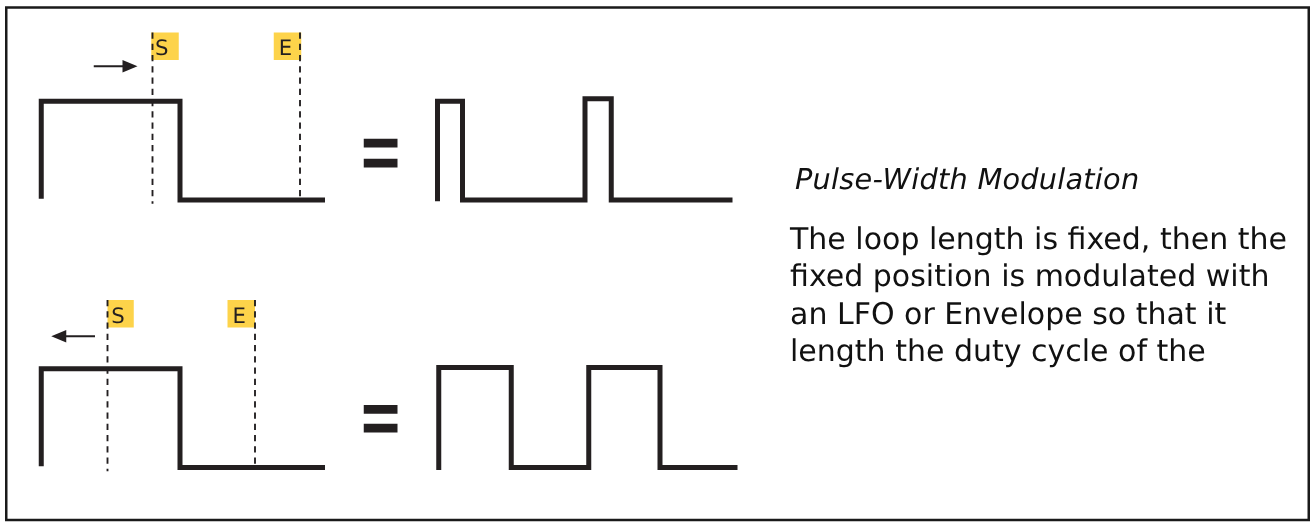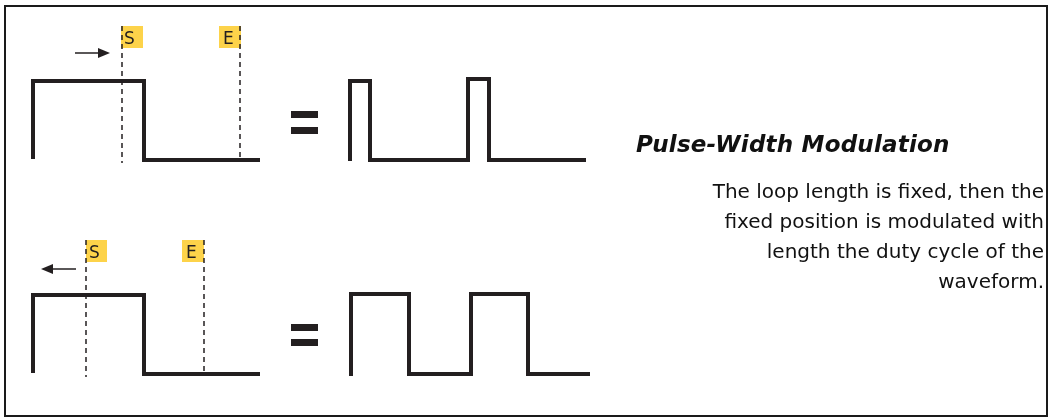--- a/index.html
+++ b/index.html
@@ -1,21 +1,21 @@
 <!DOCTYPE html>
 <html><head>
 <meta charset="utf-8">
 <style>
   html, body { margin: 0; padding: 0; background: #ffffff; }
   body { width: 1053px; height: 420px; position: relative; overflow: hidden; }
   .frame { position: absolute; left: 4px; top: 5px; width: 1040px; height: 408px; border: 2px solid #1a1a1a; box-sizing: content-box; }
   svg.diagram { position: absolute; left: 0; top: 0; }
   .lbl { font-family: "DejaVu Sans", sans-serif; font-size: 17px; fill: #231f20; }
-  .title { position: absolute; left: 636px; top: 131px; font-family: "DejaVu Sans", sans-serif; font-weight: bold; font-style: italic; font-size: 23px; color: #111; letter-spacing: 0.2px; white-space: nowrap; }
-  .body-text { position: absolute; left: 632px; top: 176px; width: 412px; font-family: "DejaVu Sans", sans-serif; font-size: 20px; line-height: 30px; color: #111; text-align: right; }
+  .title { position: absolute; left: 636px; top: 131px; font-family: "DejaVu Sans", sans-serif; font-weight: normal; font-style: italic; font-size: 23px; color: #111; letter-spacing: 0.2px; white-space: nowrap; }
+  .body-text { position: absolute; left: 632px; top: 176px; width: 412px; font-family: "DejaVu Sans", sans-serif; font-size: 24px; line-height: 30px; color: #111; }
   .body-text span { display: block; white-space: nowrap; }
 </style>
 </head>
 <body>
 
 <div class="frame"></div>
 
 <svg class="diagram" width="1053" height="420" viewBox="0 0 1053 420">
 
   <g>
@@ -64,15 +64,15 @@
       <rect x="291" y="339" width="27" height="7" fill="#231f20"></rect>
     </g>
     <polyline points="351,376 351,294 409,294 409,374 471,374 471,294 528,294 528,374 590,374" fill="none" stroke="#231f20" stroke-width="4" stroke-linejoin="miter"></polyline>
   </g>
 </svg>
 
 <div class="title">Pulse-Width Modulation</div>
 <div class="body-text">
   <span>The loop length is fixed, then the</span>
   <span>fixed position is modulated with</span>
+  <span>an LFO or Envelope so that it</span>
   <span>length the duty cycle of the</span>
-  <span>waveform.</span>
 </div>
 
 </body></html>

